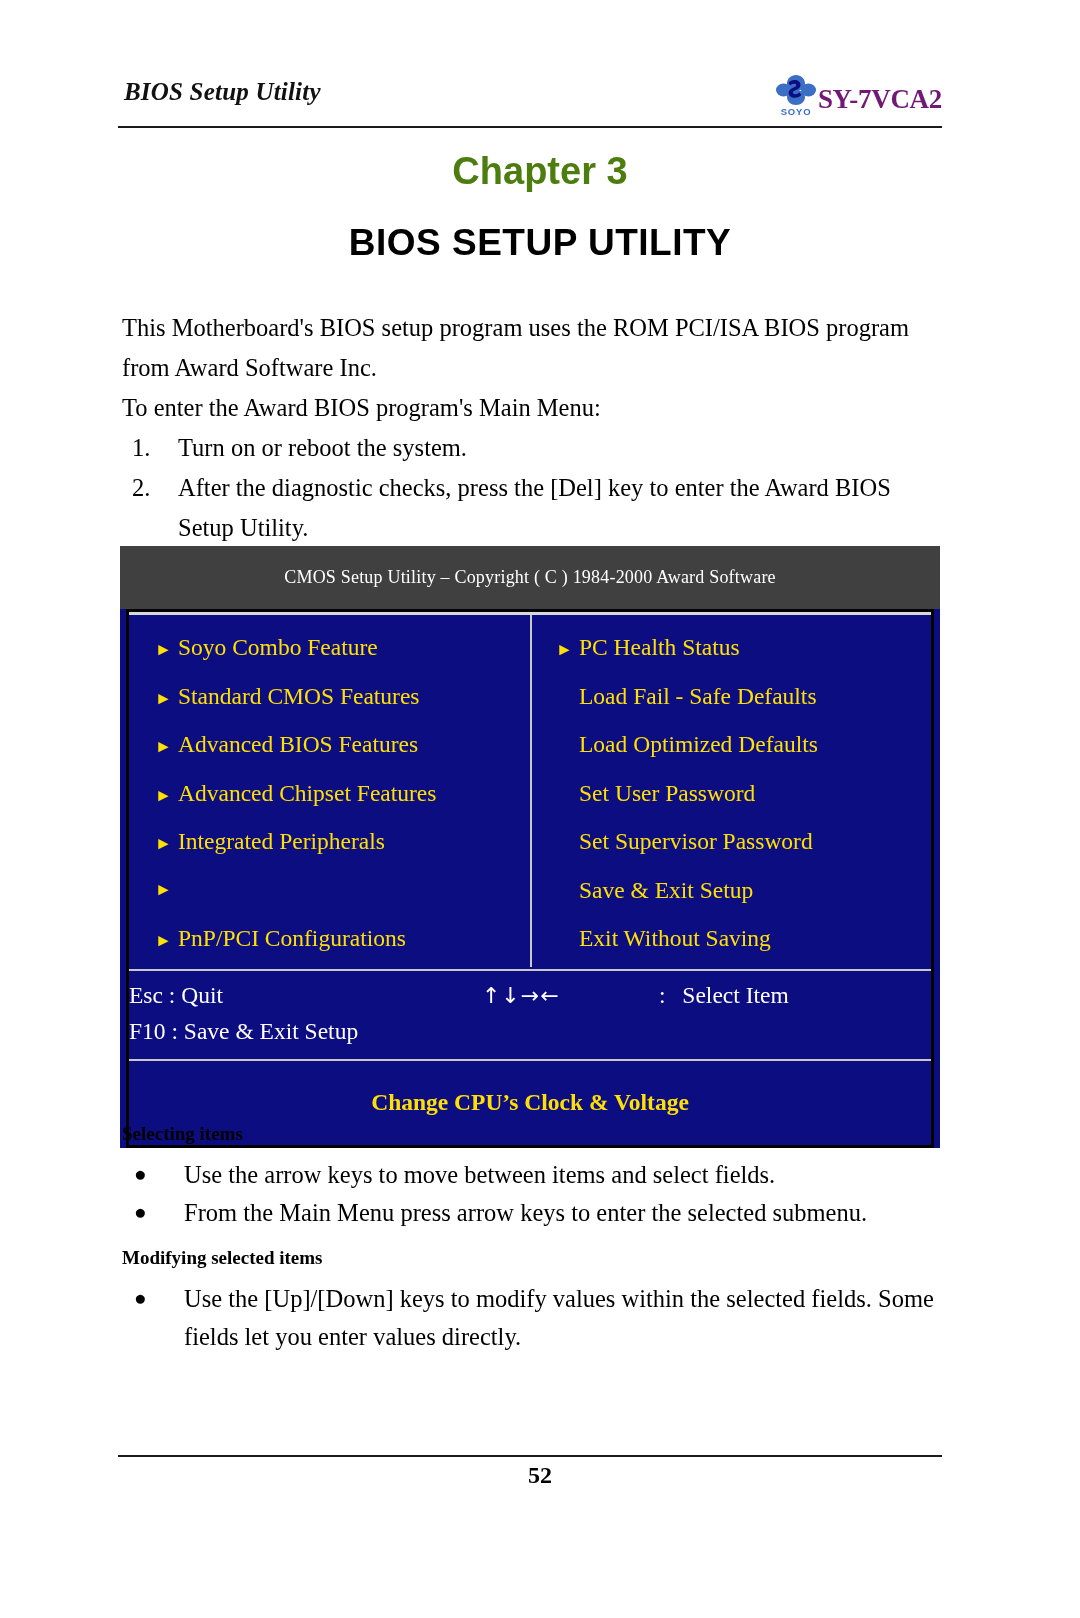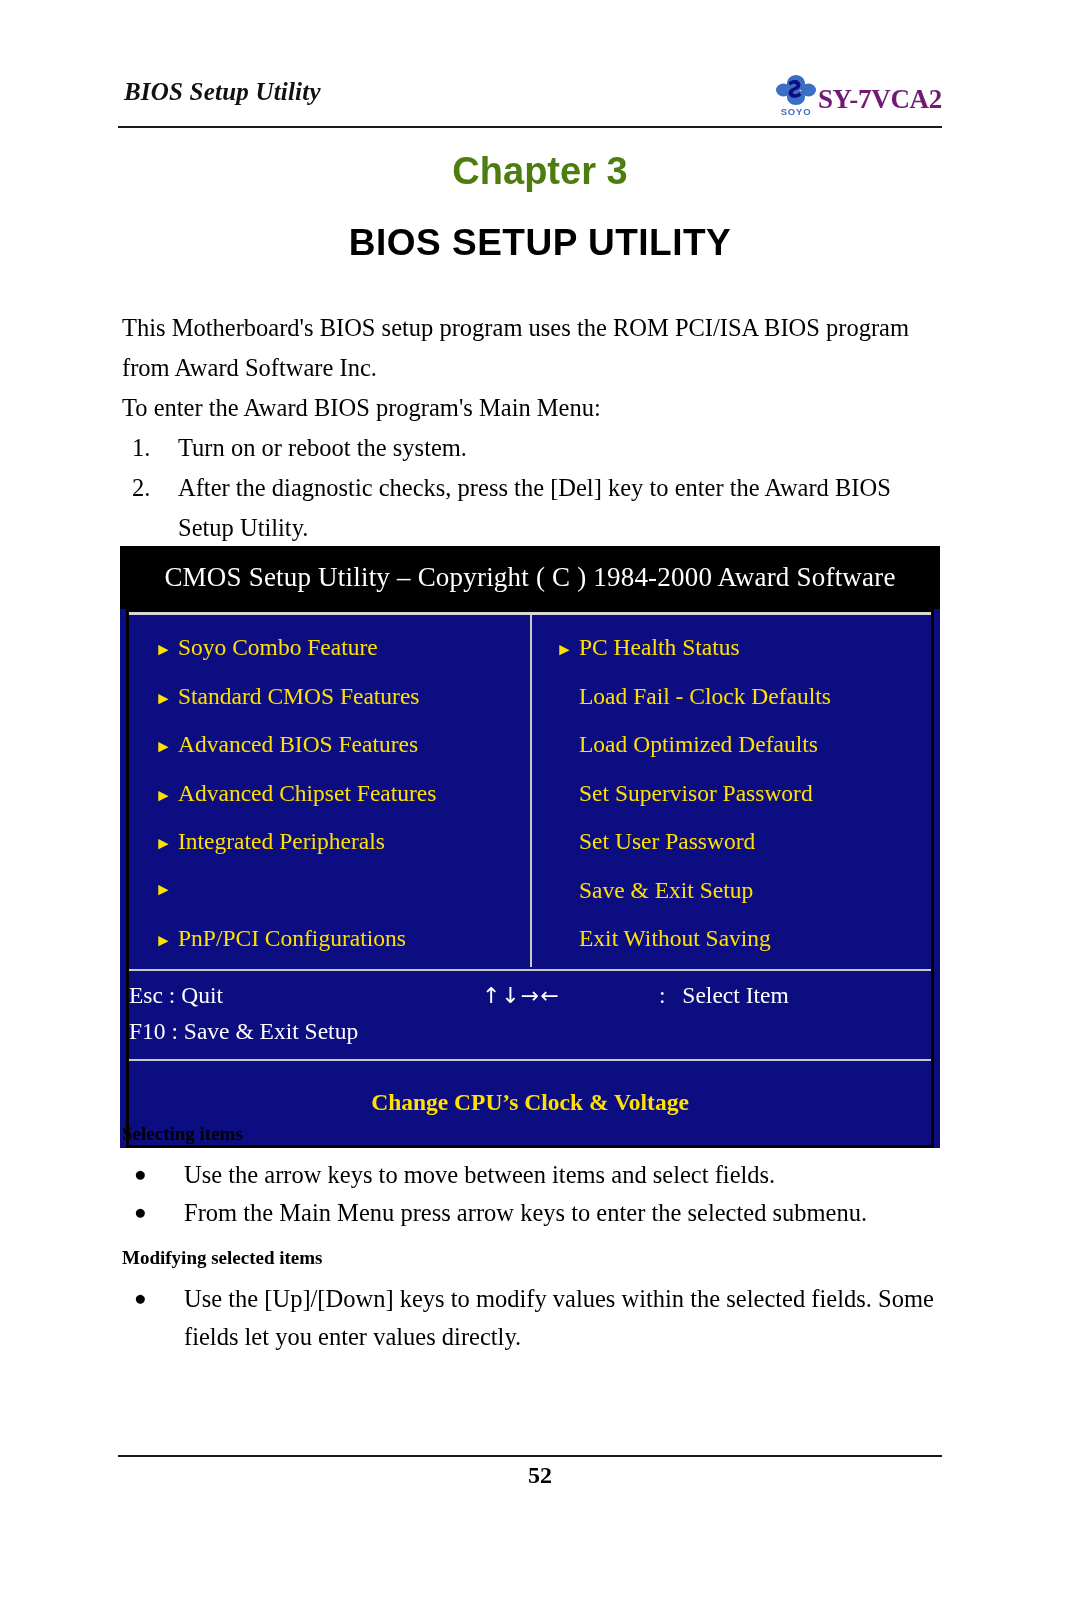--- a/index.html
+++ b/index.html
@@ -135,26 +135,26 @@
   
   .bios-screen {
     position: absolute;
     left: 120px;
     top: 546px;
     width: 820px;
     background: #0d0d82;
   }
   .bios-titlebar {
     height: 63px;
-    background: #000000;
+    background: #404040;
     color: #ffffff;
     display: flex;
     align-items: center;
     justify-content: center;
-    font-size: 27px;
+    font-size: 18px;
     letter-spacing: 0.2px;
   }
   .bios-inner {
     position: relative;
     margin: 0 6px 0 6px;
     border: 3px solid #000000;
     background: #0d0d82;
   }
   .bios-inner-top-edge {
     height: 3px;
@@ -379,33 +379,33 @@
           </div>
         </div>
 
         <div class="bios-col bios-col-right">
           <div class="bios-item">
             <span class="bios-arrow">►</span>
             <span>PC Health Status</span>
           </div>
           <div class="bios-item">
             <span class="bios-arrow blank">►</span>
-            <span>Load Fail - Clock Defaults</span>
+            <span>Load Fail - Safe Defaults</span>
           </div>
           <div class="bios-item">
             <span class="bios-arrow blank">►</span>
             <span>Load Optimized Defaults</span>
           </div>
           <div class="bios-item">
             <span class="bios-arrow blank">►</span>
+            <span>Set User Password</span>
+          </div>
+          <div class="bios-item">
+            <span class="bios-arrow blank">►</span>
             <span>Set Supervisor Password</span>
-          </div>
-          <div class="bios-item">
-            <span class="bios-arrow blank">►</span>
-            <span>Set User Password</span>
           </div>
           <div class="bios-item">
             <span class="bios-arrow blank">►</span>
             <span>Save &amp; Exit Setup</span>
           </div>
           <div class="bios-item">
             <span class="bios-arrow blank">►</span>
             <span>Exit Without Saving</span>
           </div>
         </div>

